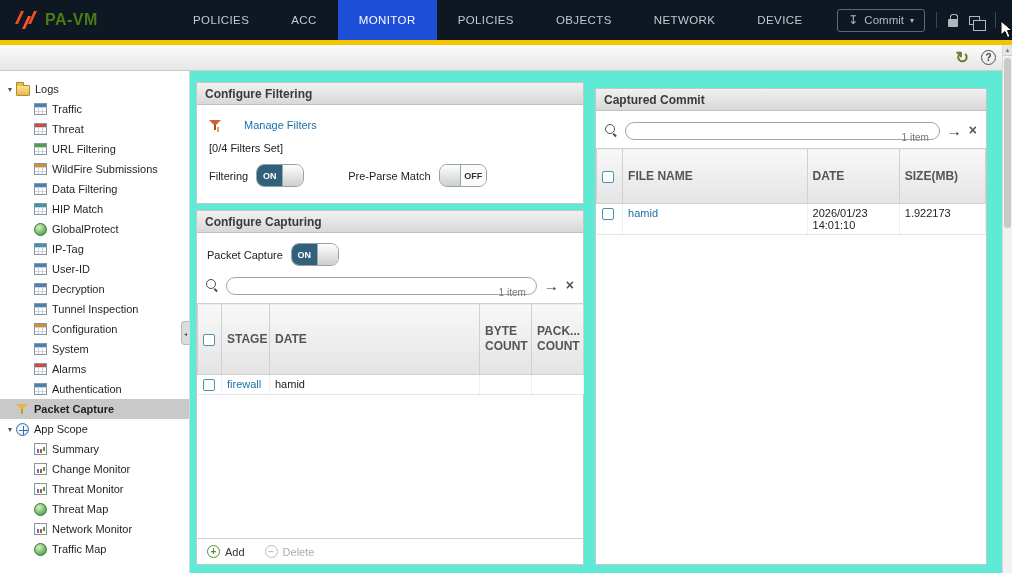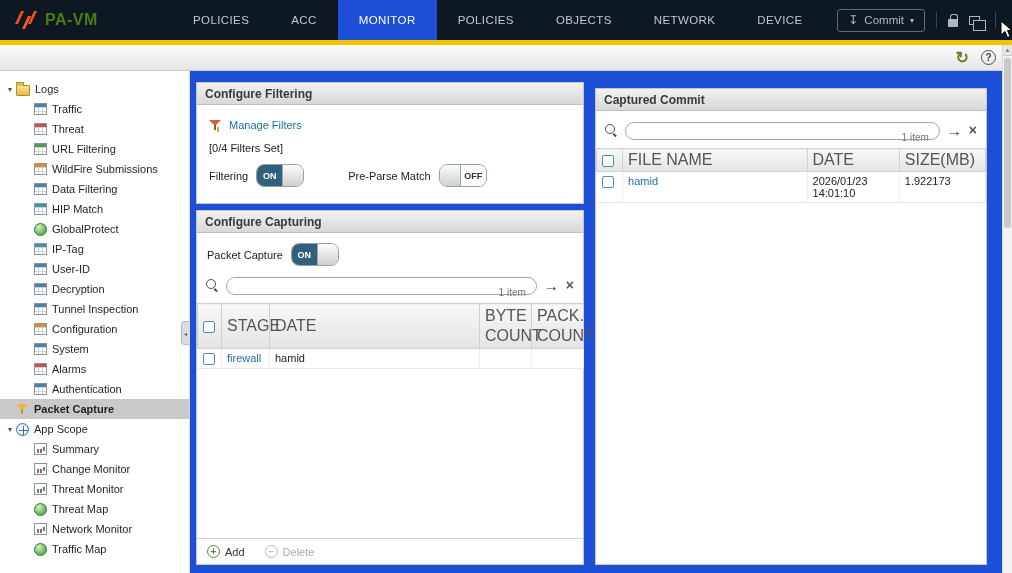--- a/index.html
+++ b/index.html
@@ -56,30 +56,30 @@
   .ic-mfunnel::before{content:"";position:absolute;top:1px;left:0;border-left:6px solid transparent;border-right:6px solid transparent;border-top:6px solid #D4603A}
   .ic-mfunnel::after{content:"";position:absolute;top:6px;left:5px;width:2px;height:5px;background:#B34A28;box-shadow:3px 2px 0 0 #E0A23C}
   .ic-scope{width:13px;height:13px;border-radius:50%;border:1px solid #3A6EA8;background:radial-gradient(circle,#fff 30%,#BFD4EA);position:relative}
   .ic-scope::before{content:"";position:absolute;left:6px;top:2px;width:1px;height:9px;background:#3A6EA8}
   .ic-scope::after{content:"";position:absolute;top:6px;left:2px;height:1px;width:9px;background:#3A6EA8}
   .ic-chart{width:13px;height:12px;border:1px solid #8795A1;background:#fff;position:relative}
   .ic-chart::before{content:"";position:absolute;left:2px;bottom:1px;width:2px;height:4px;background:#4D7FB5;box-shadow:3px 0 0 #CC4B42,6px -2px 0 #4F9E4F}
 
   .collapse-handle{position:absolute;right:0;top:250px;width:8px;height:24px;background:#DCDCDC;border:1px solid #B8B8B8;border-right:none;border-radius:4px 0 0 4px;display:flex;align-items:center;justify-content:center;font-size:6px;color:#555;cursor:pointer}
 
-  .main{position:absolute;left:190px;right:10px;top:0;bottom:0;background:#1d4ed8}
+  .main{position:absolute;left:190px;right:10px;top:0;bottom:0;background:#5eead4}
 
   
   .panel{position:absolute;background:#fff;border:1px solid #C6C6C6}
   .panel-header{height:22px;background:linear-gradient(#F1F1F1,#D8D8D8);border-bottom:1px solid #C0C0C0;display:flex;align-items:center;padding:0 8px;font-size:12px;font-weight:bold;color:#3A3A3A}
   .panel-filtering{left:6px;top:11px;width:388px;height:122px}
   .panel-capturing{left:6px;top:139px;width:388px;height:355px}
   .panel-captured{left:405px;top:17px;width:392px;height:477px}
 
-  .mf-row{display:flex;align-items:flex-start;gap:7px;margin:14px 0 0 12px}
+  .mf-row{display:flex;align-items:flex-start;gap:22px;margin:14px 0 0 12px}
   .link{color:#1C6FA8;font-size:11px;cursor:pointer;text-decoration:none}
   .filters-set{margin:11px 0 0 12px;font-size:11px;color:#222}
   .toggle-row{display:flex;align-items:center;margin:10px 0 0 12px;font-size:11px;color:#222;gap:8px}
   .gap-lg{margin-left:36px}
 
   .toggle{width:48px;height:23px;border:1px solid #8FA3AD;border-radius:8px;display:inline-flex;overflow:hidden;cursor:pointer;background:#fff;flex:0 0 auto}
   .tg-label{flex:1;display:flex;align-items:center;justify-content:center;font-size:9px;font-weight:bold}
   .toggle.on .tg-label{background:#30607A;color:#fff}
   .toggle.off .tg-label{background:#FBFBFB;color:#333}
   .tg-knob{width:21px;background:linear-gradient(#FDFDFD,#CFCFCF);flex:0 0 auto}
@@ -92,21 +92,21 @@
   .mag{width:13px;height:13px;position:relative;flex:0 0 auto;cursor:pointer}
   .mag::before{content:"";position:absolute;top:0;left:0;width:8px;height:8px;border:1.5px solid #4E4E4E;border-radius:50%}
   .mag::after{content:"";position:absolute;left:9px;top:9px;width:4px;height:1.6px;background:#4E4E4E;transform:rotate(45deg);transform-origin:0 0}
   .search-wrap{position:relative;flex:1;height:18px}
   .search-input{width:100%;height:18px;border:1px solid #A6A6A6;border-radius:9px;padding:0 48px 0 10px;font-size:11px;outline:none;background:#fff;font-family:"Liberation Sans",sans-serif}
   .search-count{position:absolute;right:11px;top:11px;font-size:10px;color:#777}
   .arrow-btn{font-size:15px;color:#2F2F2F;font-weight:bold;cursor:pointer;line-height:1}
   .x-btn{font-size:14px;color:#555;font-weight:bold;cursor:pointer;line-height:1}
 
   .grid-table{width:calc(100% - 0px);border-collapse:collapse;table-layout:fixed;margin-top:9px}
-  .grid-table th{background:linear-gradient(#F8F8F8,#E4E4E4);border:1px solid #D0D0D0;font-size:16px;color:#555;text-align:left;padding:2px 5px;vertical-align:middle;font-weight:normal}
+  .grid-table th{background:linear-gradient(#F8F8F8,#E4E4E4);border:1px solid #D0D0D0;font-size:12px;color:#555;text-align:left;padding:20px 5px;vertical-align:middle;font-weight:bold}
   .grid-table td{border-bottom:1px solid #E4E4E4;border-right:1px solid #EFEFEF;font-size:11px;color:#222;padding:3px 5px;height:20px;vertical-align:top;overflow:hidden}
   .th-2line{height:32px}
   .thl{display:block;line-height:1.25}
   .cb{display:inline-block;width:12px;height:12px;border:1px solid #4E8FAE;border-radius:2px;background:#fff;vertical-align:middle;cursor:pointer}
 
   .panel-footer{position:absolute;left:0;right:0;bottom:0;height:26px;border-top:1px solid #D0D0D0;display:flex;align-items:center;gap:20px;padding:0 10px;background:#fff}
   .btn-add{display:flex;align-items:center;gap:5px;font-size:11px;color:#333;cursor:pointer}
   .btn-delete{display:flex;align-items:center;gap:5px;font-size:11px;color:#ABABAB}
   .circle{width:13px;height:13px;border-radius:50%;display:flex;align-items:center;justify-content:center;font-size:10px;line-height:1;font-weight:bold}
   .circle.green{border:1px solid #4E8E3A;color:#4E8E3A}

